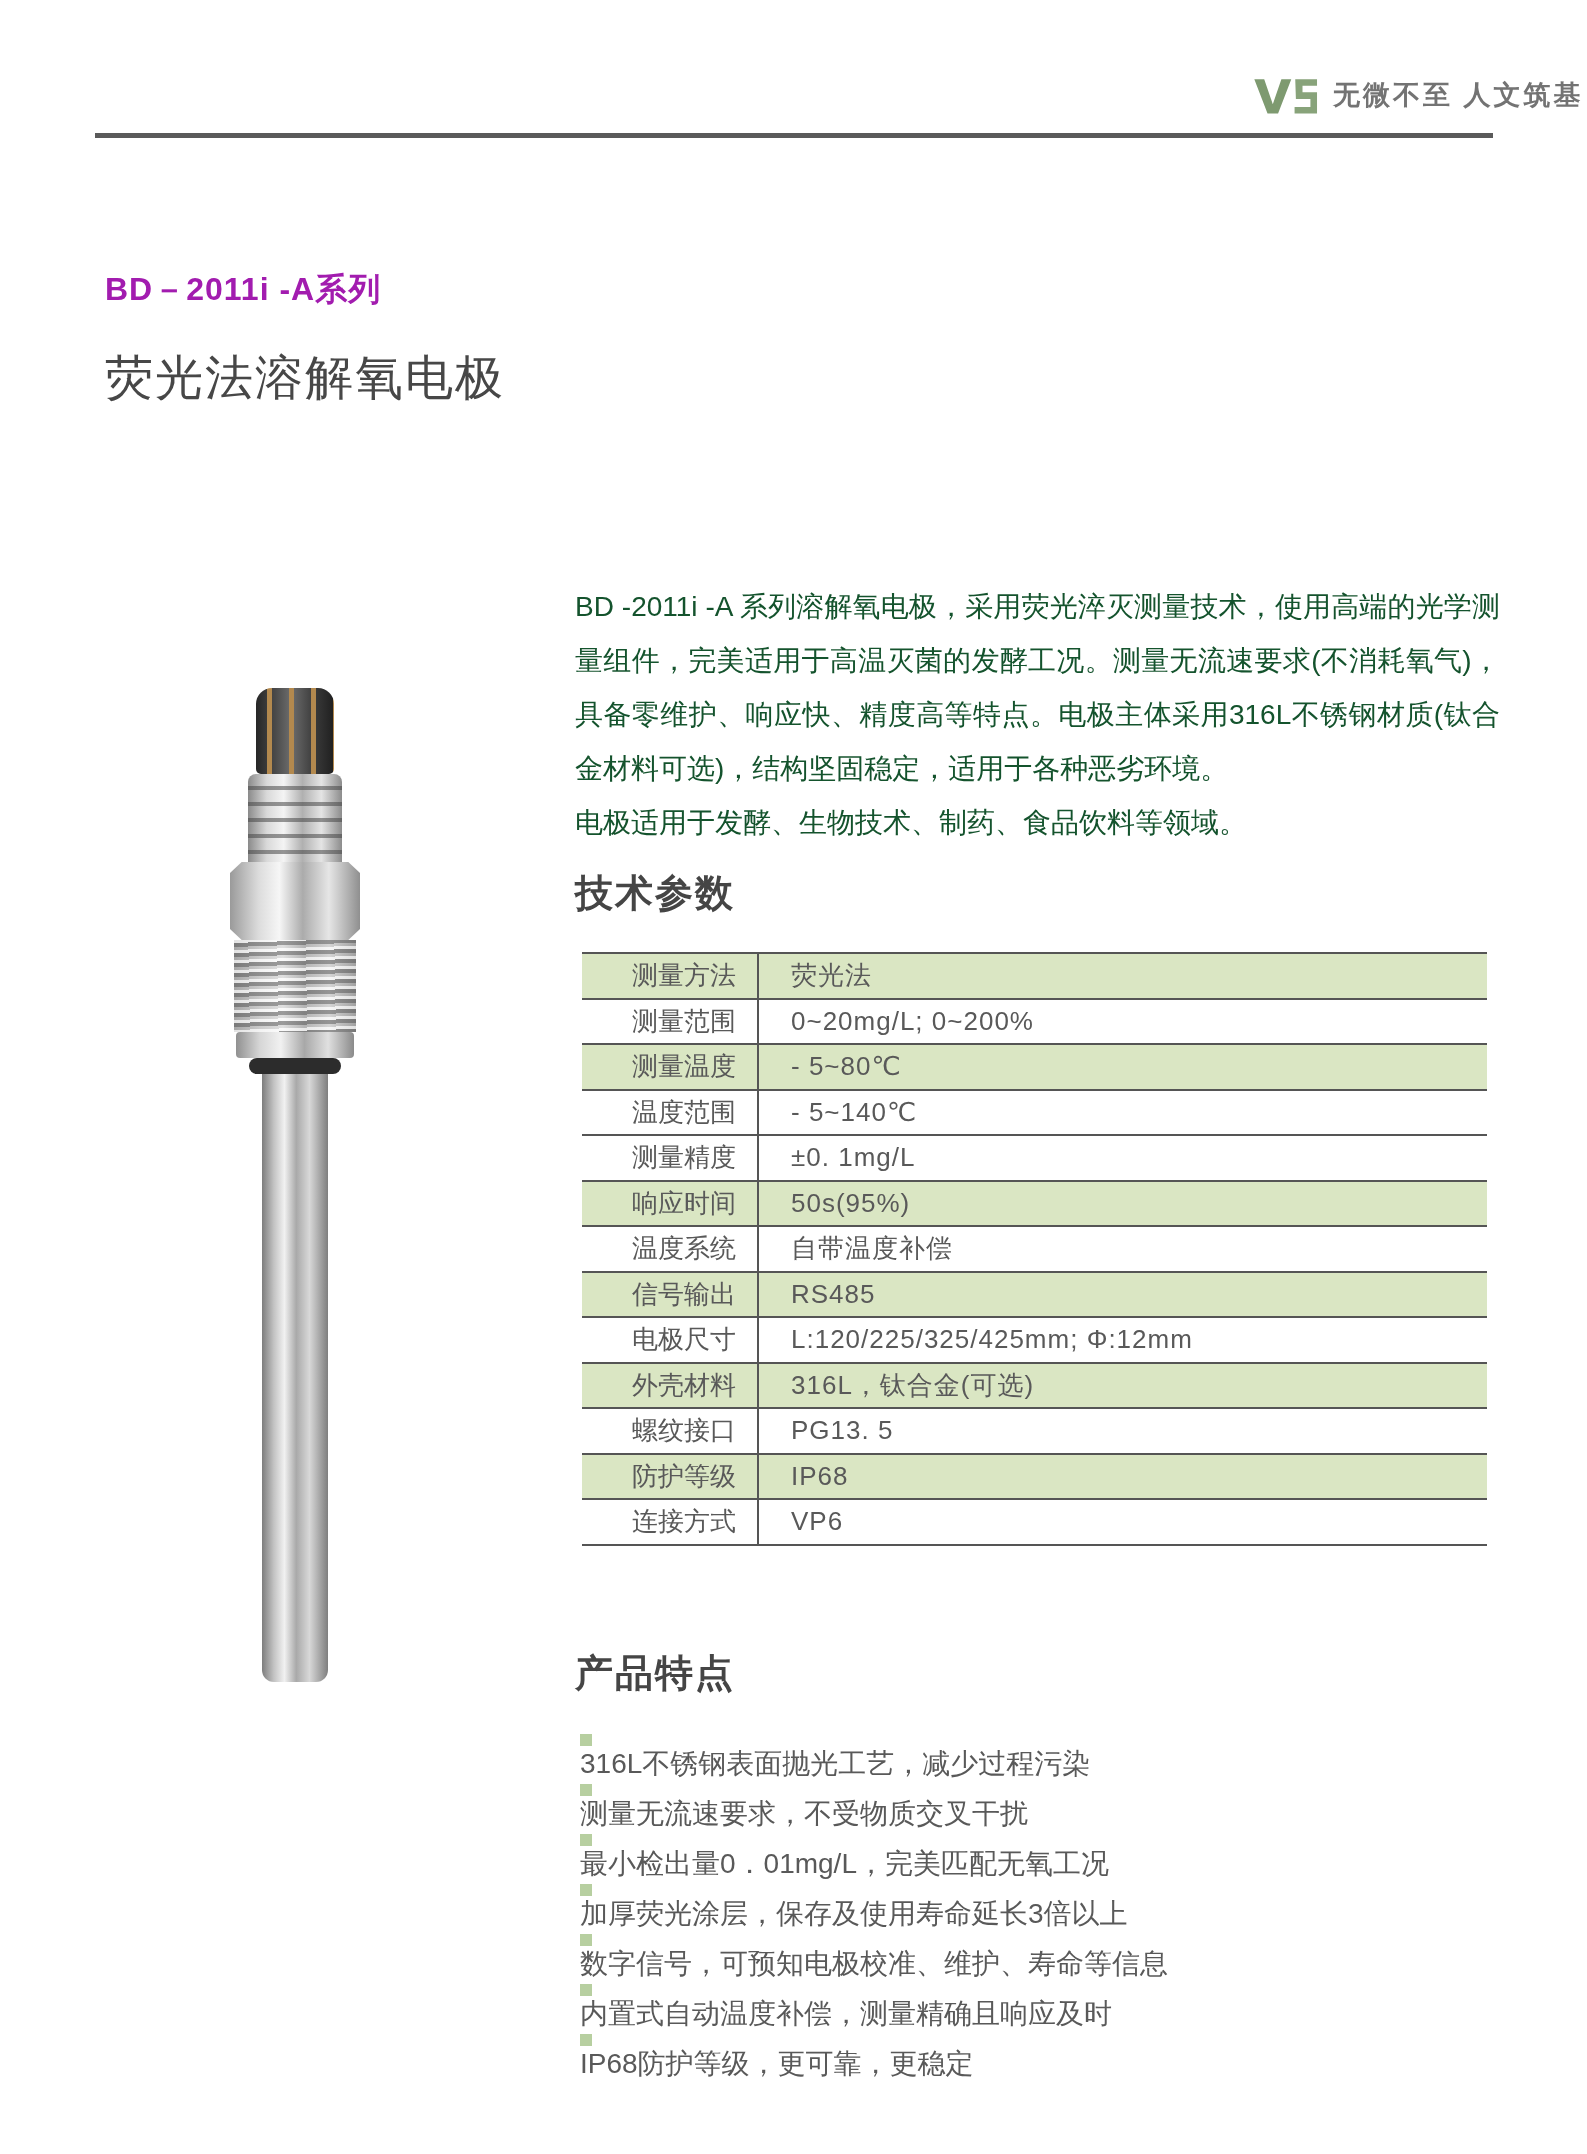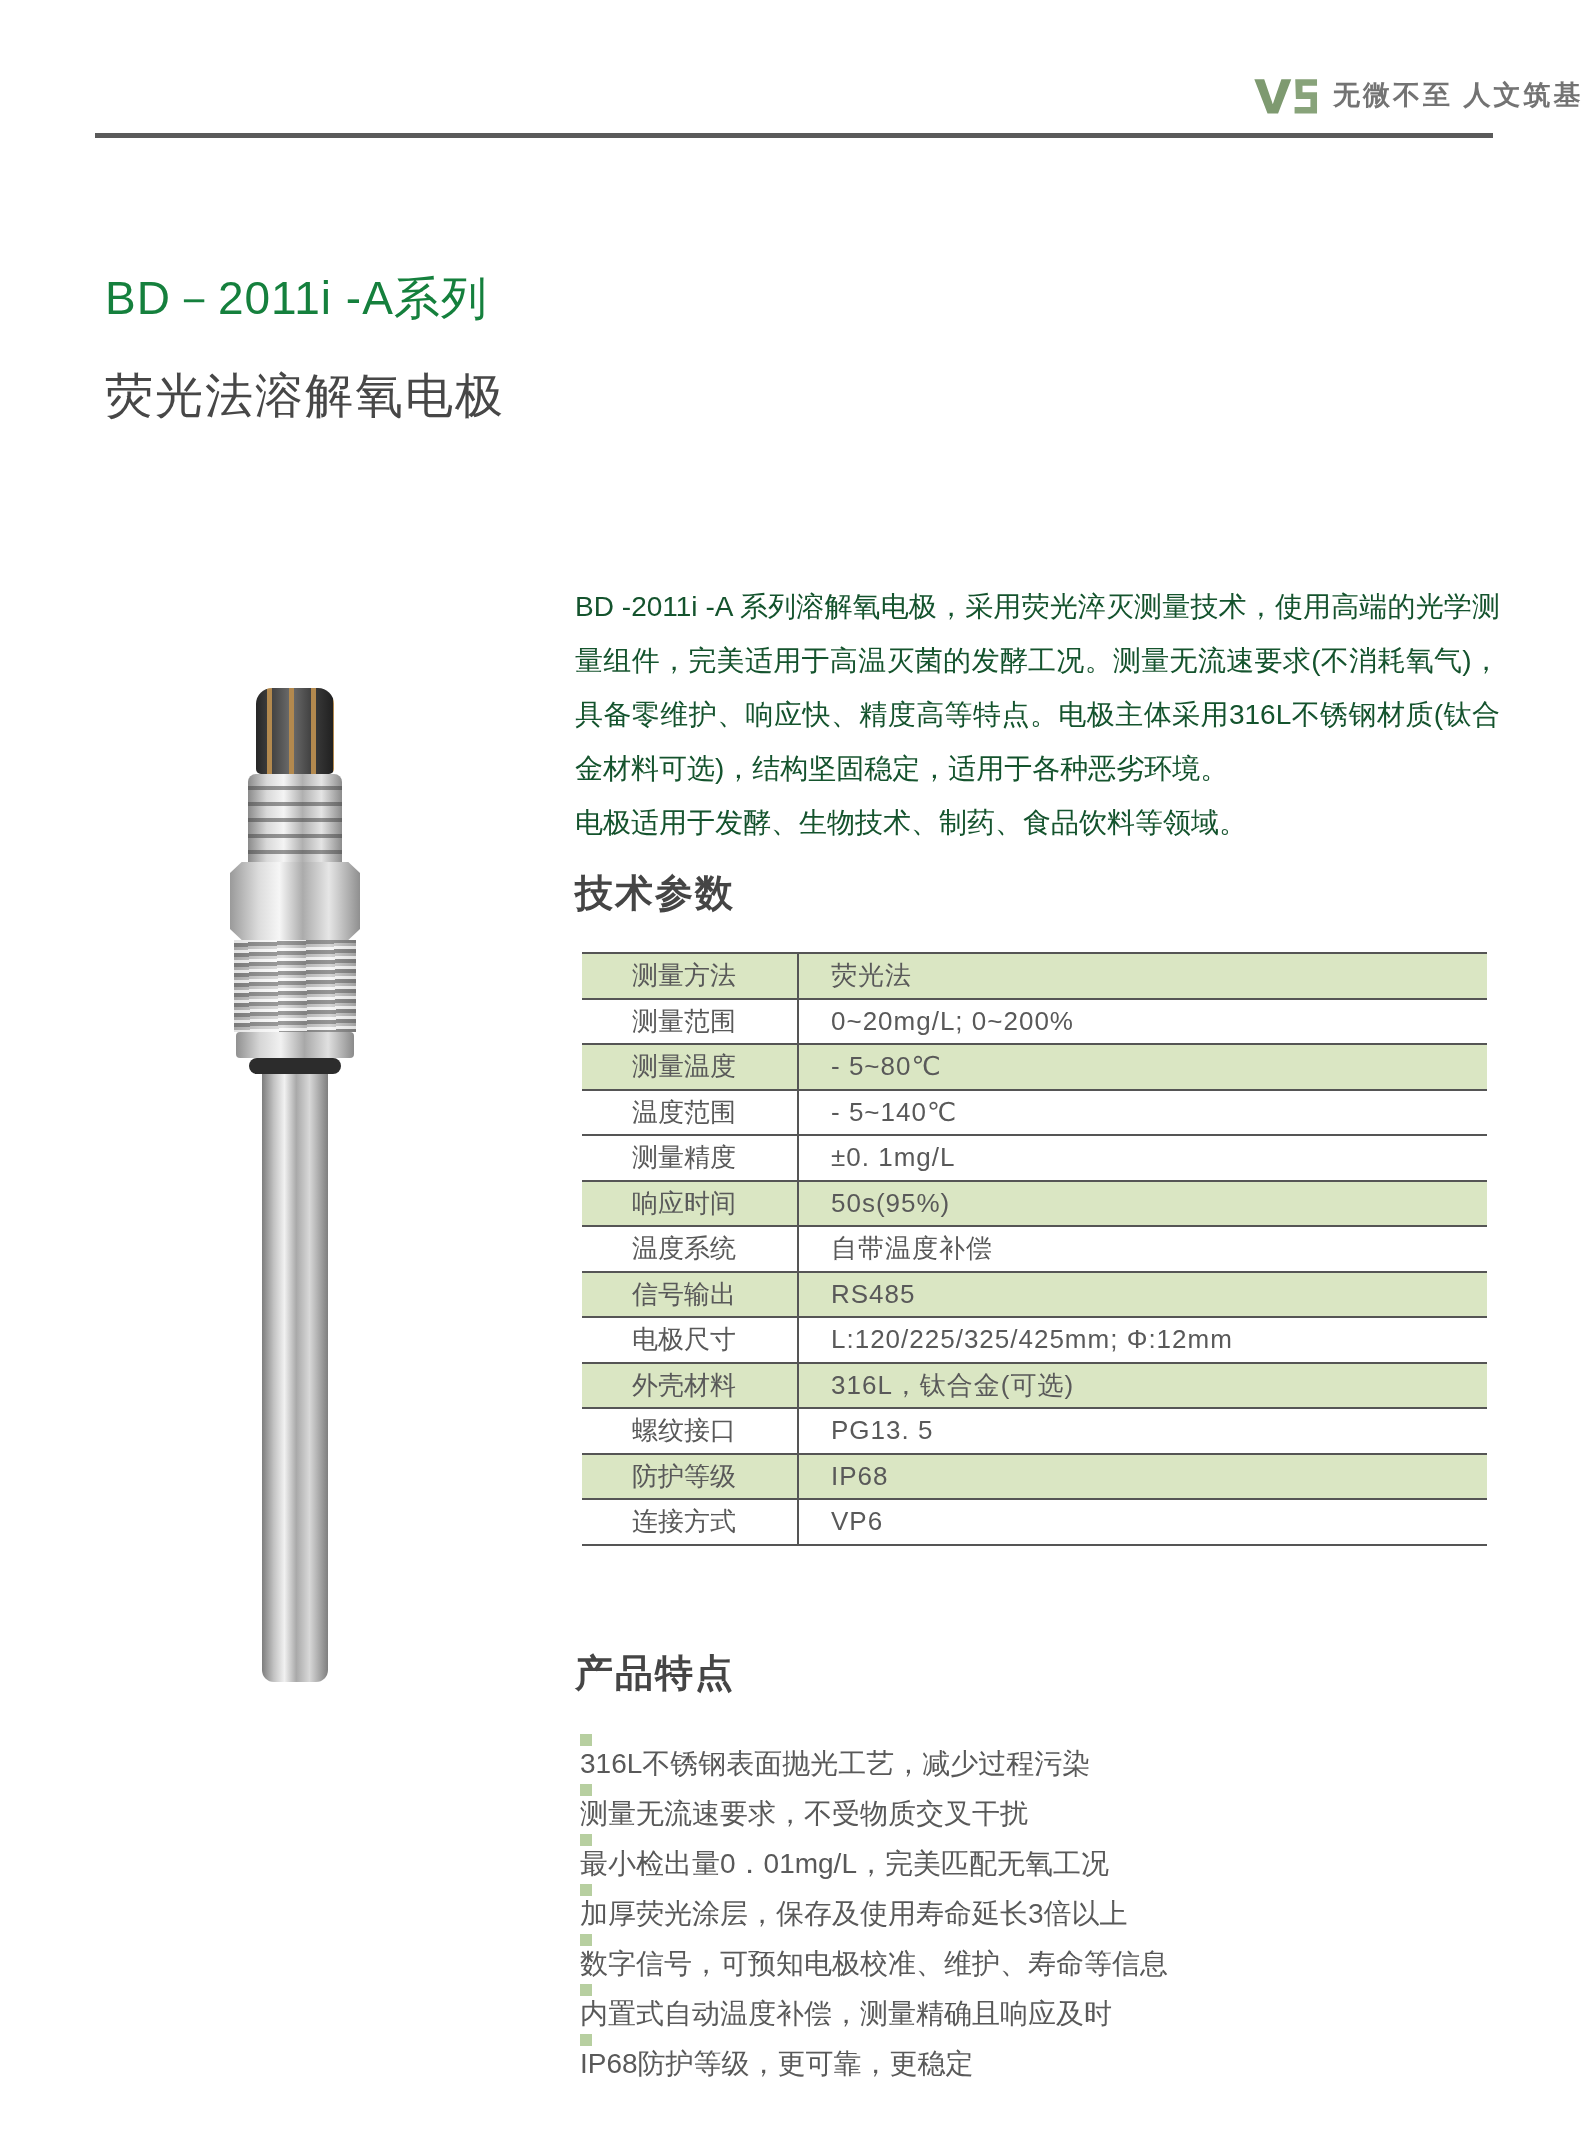--- a/index.html
+++ b/index.html
@@ -8,21 +8,21 @@
   .page { position:relative; width:1587px; height:2154px; background:#ffffff; overflow:hidden; }
 
   
   .logo-wrap { position:absolute; top:68px; left:1253px; display:flex; align-items:center; }
   .logo-mark { width:66px; height:54px; }
   .logo-slogan { margin-left:14px; font-size:27px; font-weight:bold; color:#737373; letter-spacing:3px; }
   .header-rule { position:absolute; left:95px; top:133px; width:1398px; height:5px; background:#5a5a5a; }
 
   
   .title-block { position:absolute; left:105px; top:268px; }
-  .model-title { font-size:46px; font-weight:normal; color:#15803d; letter-spacing:1px; }
+  .model-title { font-size:32px; font-weight:bold; color:#a21caf; letter-spacing:1px; }
   .sub-title { margin-top:34px; font-size:48px; font-weight:normal; color:#474747; letter-spacing:2px; }
 
   
   .probe { position:absolute; left:228px; top:688px; width:134px; }
   .probe > div { margin:0 auto; }
   .probe-cap {
     width:78px; height:86px; border-radius:16px 16px 5px 5px;
     background:
       repeating-linear-gradient(90deg, rgba(0,0,0,0) 0 11px, #b3894e 11px 16px, rgba(0,0,0,0) 16px 22px),
       linear-gradient(90deg,#262626,#4a4a4a 25%,#6d6d6d 45%,#3a3a3a 75%,#1f1f1f);
@@ -61,21 +61,21 @@
   .section-heading { position:absolute; left:575px; font-size:38px; font-weight:bold; color:#454545; letter-spacing:2px; }
   .heading-specs { top:868px; }
   .heading-features { top:1648px; }
 
   .spec-table { position:absolute; left:582px; top:952px; width:905px; border-collapse:collapse; }
   .spec-table td {
     height:45.5px; font-size:26px; color:#595959;
     border-bottom:2px solid #555555; vertical-align:middle;
   }
   .spec-table tr:first-child td { border-top:2px solid #555555; }
-  .spec-table td.c1 { width:216px; padding-left:50px; border-right:2px solid #555555; }
+  .spec-table td.c1 { width:176px; padding-left:50px; border-right:2px solid #555555; }
   .spec-table td.c2 { padding-left:32px; letter-spacing:1px; }
   .spec-table tr.green td { background:#dae6c3; }
 
   .features { position:absolute; left:580px; top:1726px; width:940px; }
   .feature-item { display:flex; align-items:flex-start; height:50px;flex-direction:column; }
   .bullet-square { flex:0 0 12px; width:12px; height:18px; background:#b7cfa0; margin:8px 22px 0 0; }
   .feature-text { font-size:28px; color:#595959; line-height:36px; }
 </style>
 </head>
 <body>

